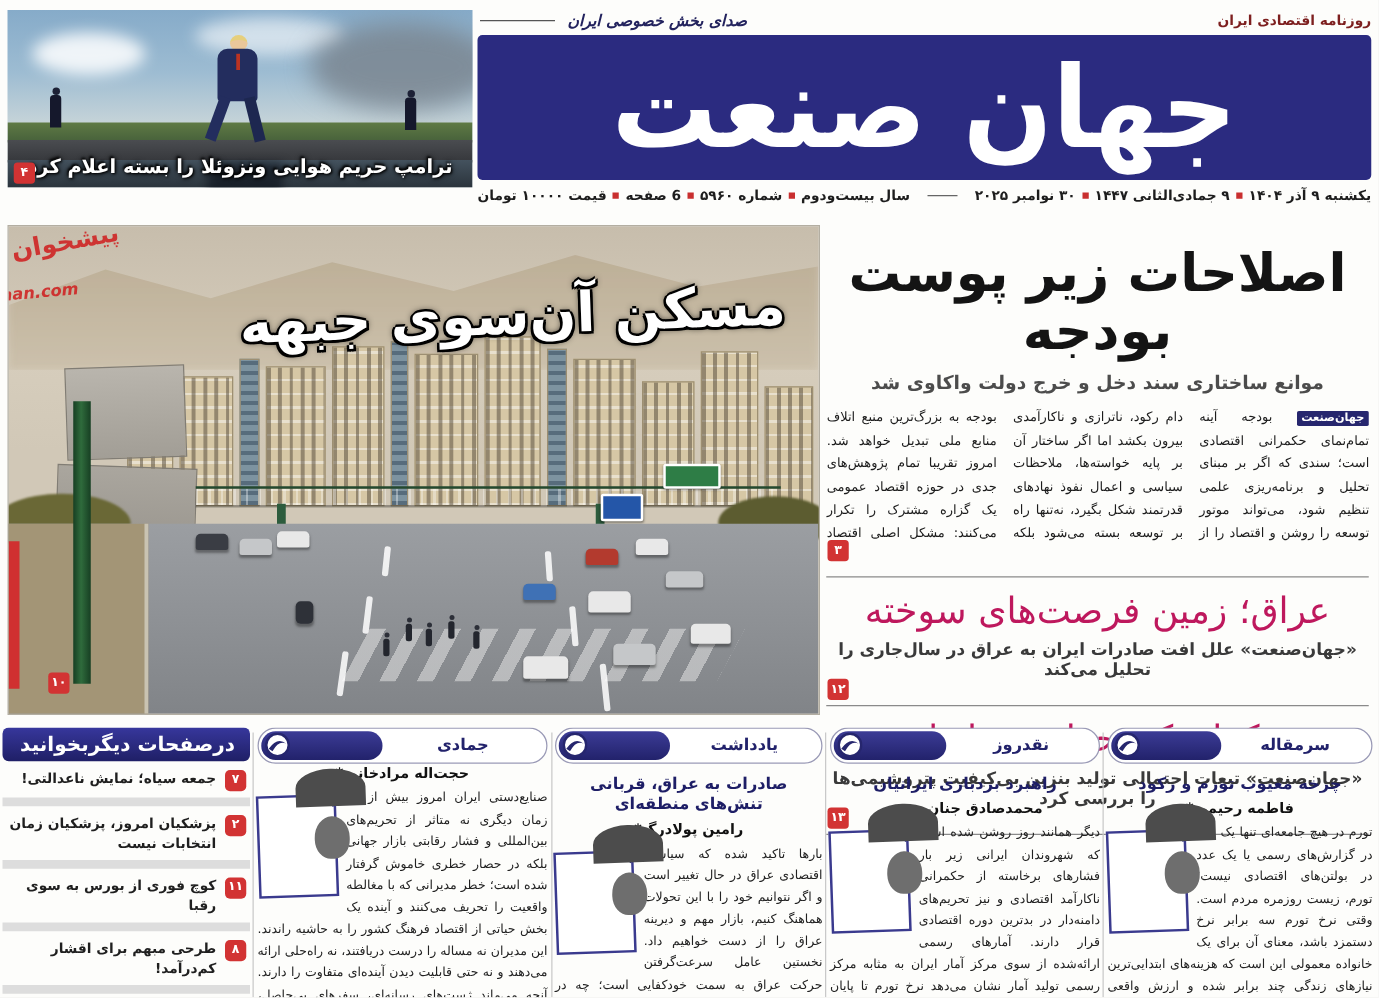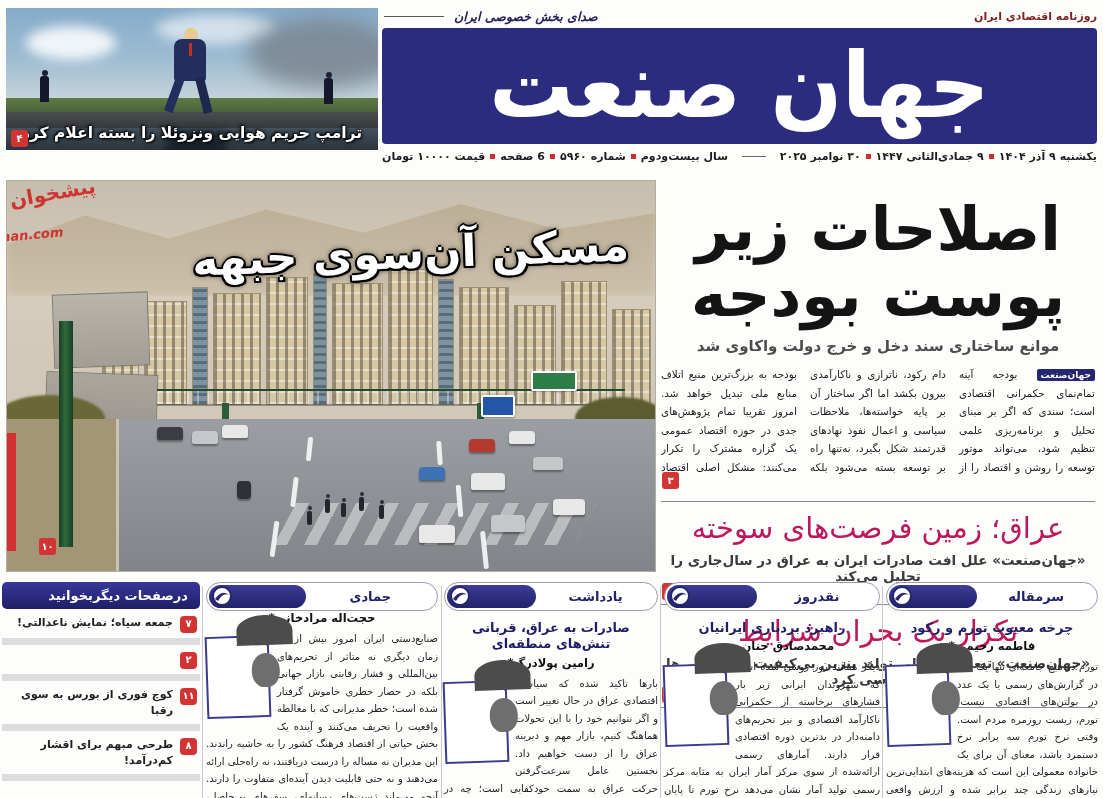--- a/index.html
+++ b/index.html
@@ -38,21 +38,21 @@
   .mh-line { width:60px; border-top:1.5px solid #555; margin-left:2px; margin-right:10px; }
   .logo-box { margin-top:2px; height:116px; background:#2b2b80; border-radius:4px; display:flex; align-items:center; justify-content:center; overflow:hidden; }
   .logo-text { color:#fff; font-size:84px; font-weight:bold; letter-spacing:-2px; transform:scaleY(1.08); white-space:nowrap; }
   .dateline { margin-top:6px; display:flex; align-items:center; font-size:11px; font-weight:bold; color:#1d1d1d; }
   .dl-divider { flex:1; border-top:1px solid #666; margin:0 14px; }
 
   
   .right-col { position:absolute; right:8px; top:180px; width:434px; }
   .story { position:relative; border-bottom:1.5px solid #8a8a8a; }
   .story1 { padding:16px 0 8px; }
-  .lead-headline { font-size:60px; font-weight:bold; color:#141414; text-align:center; line-height:1.1; }
+  .lead-headline { font-size:42px; font-weight:bold; color:#141414; text-align:center; line-height:1.1; }
   .lead-subtitle { margin-top:9px; font-size:15px; font-weight:bold; color:#4c4c4c; text-align:center; }
   .lead-body { margin-top:10px; column-count:3; column-gap:13px; font-size:10.4px; line-height:1.78; text-align:justify; color:#1c1c1c; height:128px; overflow:hidden; }
   .brand-chip { background:#26266e; color:#fff; font-size:9px; font-weight:bold; padding:1px 4px; border-radius:2px; }
   .story-sm { padding:9px 0 20px; }
   .sm-headline { font-size:29px; font-weight:normal; color:#be185d; text-align:center; }
   .sm-subtitle { margin-top:7px; font-size:13.5px; font-weight:bold; color:#3a3a3a; text-align:center; }
 
   
   .city { position:absolute; left:6px; top:180px; width:650px; height:392px; border:1px solid #b3aea2; overflow:hidden;
           background:linear-gradient(180deg,#c7bdac 0%,#d6cdbc 28%,#d1c8b7 46%); }
@@ -97,21 +97,21 @@
   .op-author { text-align:center; font-size:11.5px; font-weight:bold; color:#111; margin-bottom:5px; }
   .op-body { font-size:10px; line-height:1.75; text-align:justify; color:#222; }
   .aphoto { float:left; width:64px; height:82px; margin:6px 7px 2px 0; background:#fff; border:2px solid #3a3a8e; padding:2px; position:relative; transform:rotate(-2deg); }
   .aphoto .pin { position:absolute; top:-7px; right:-6px; width:13px; height:13px; background:#2b2b7e; transform:rotate(45deg); }
   .portrait { width:100%; height:100%; background:linear-gradient(180deg,#e0e0e0,#9f9f9f); position:relative; overflow:hidden; }
   .portrait::before { content:""; position:absolute; top:14px; left:50%; transform:translateX(-50%); width:28px; height:34px; border-radius:50% 50% 45% 45%; background:#6e6e6e; }
   .portrait::after { content:""; position:absolute; bottom:-6px; left:50%; transform:translateX(-50%); width:56px; height:30px; border-radius:50% 50% 0 0; background:#4c4c4c; }
 
   
   .readmore { position:absolute; left:2px; top:0; width:198px; }
-  .rm-header { height:27px; background:linear-gradient(180deg,#37379c,#1f1f66); border-radius:5px; color:#fff; font-weight:bold; font-size:13px;
+  .rm-header { height:27px; background:linear-gradient(180deg,#37379c,#1f1f66); border-radius:5px; color:#fff; font-weight:bold; font-size:16px;
                display:flex; align-items:center; padding:0 12px; }
   .rm-item { display:flex; align-items:flex-start; gap:7px; padding:6px 3px 5px; font-size:11px; font-weight:bold; color:#1f1f1f; line-height:1.45; }
   .rm-badge { flex:0 0 17px; height:17px; background:#d23333; color:#fff; border-radius:4px; display:flex; align-items:center; justify-content:center;
               font-size:10px; font-weight:bold; margin-top:1px; }
   .rm-sep { height:7px; background:#dddddd; }
 </style>
 </head>
 <body>
 
 <div id="page">
@@ -330,20 +330,21 @@
 
     <div class="readmore">
       <div class="rm-header">درصفحات دیگربخوانید</div>
       <div class="rm-item">
         <span class="rm-badge">۷</span>
         <span>جمعه سیاه؛ نمایش ناعدالتی!</span>
       </div>
       <div class="rm-sep"></div>
       <div class="rm-item">
         <span class="rm-badge">۲</span>
+        <span>پزشکیان امروز، پزشکیان زمان انتخابات نیست</span>
       </div>
       <div class="rm-sep"></div>
       <div class="rm-item">
         <span class="rm-badge">۱۱</span>
         <span>کوچ فوری از بورس به سوی رقبا</span>
       </div>
       <div class="rm-sep"></div>
       <div class="rm-item">
         <span class="rm-badge">۸</span>
         <span>طرحی مبهم برای اقشار کم‌درآمد!</span>

